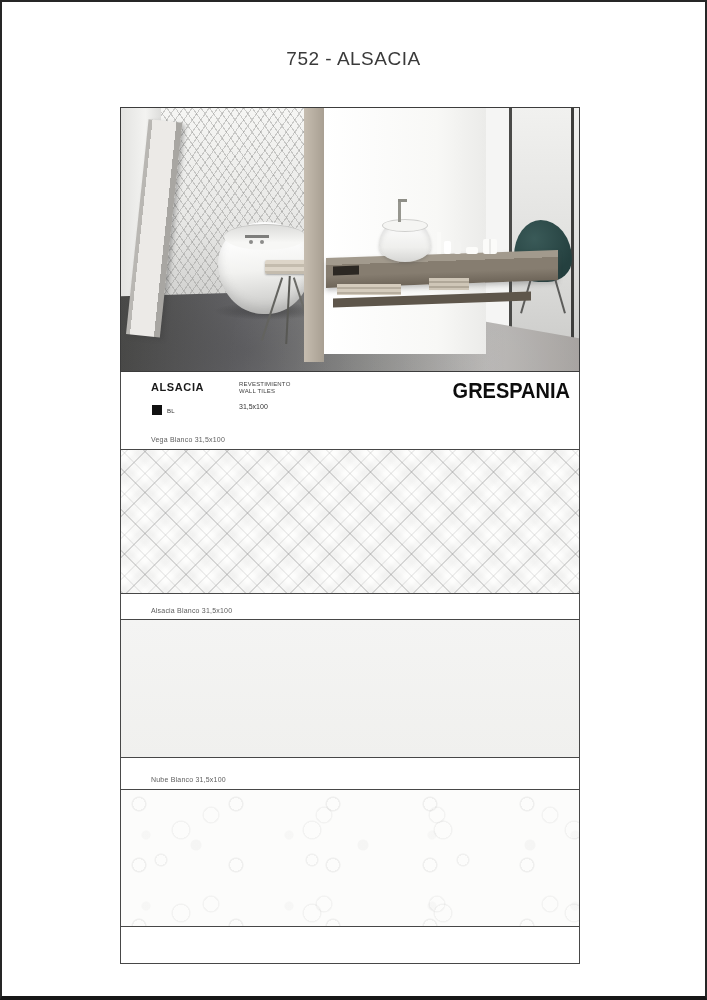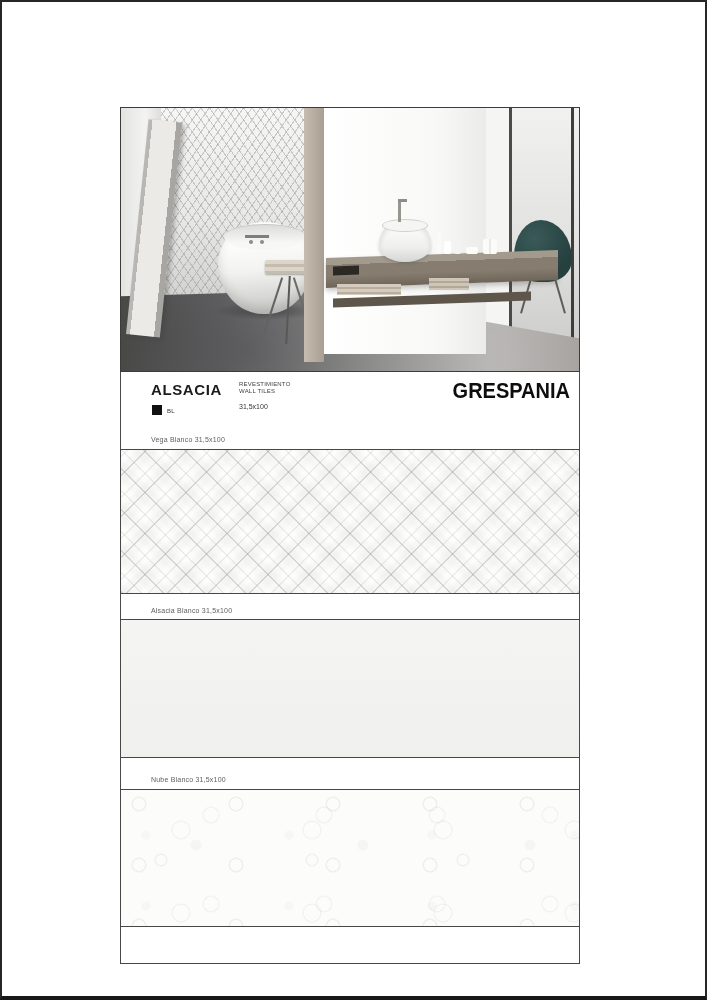--- a/index.html
+++ b/index.html
@@ -102,21 +102,21 @@
   .sink-faucet { left:277px; top:92px; width:3px; height:22px; background:#96968f; }
   .sink-faucet-top { left:277px; top:91px; width:9px; height:3px; background:#8e8e87; }
   .bottle-tall { left:316px; top:124px; width:4px; height:22px; background:#fafaf8; }
   .bottle-a { left:323px; top:133px; width:7px; height:13px; border-radius:2px; background:#ffffff; }
   .bottle-b { left:333px; top:133px; width:7px; height:13px; border-radius:2px; background:#f3f3f1; }
   .soap-dish { left:345px; top:139px; width:12px; height:7px; border-radius:2px; background:#fcfcfa; }
   .accessory-pair { left:362px; top:131px; width:14px; height:15px; border-radius:2px; background:linear-gradient(90deg,#fbfbf9 0 6px,#e9e9e7 6px 8px,#fbfbf9 8px); }
 
   
   .infobar { position:relative; width:460px; height:57px; background:#fff; border-left:1px solid #4a4a4a; border-right:1px solid #4a4a4a; }
-  .series-name { position:absolute; left:30px; top:9px; font-size:15px; font-weight:bold; letter-spacing:0.6px; color:#1b1b1b; }
+  .series-name { position:absolute; left:30px; top:9px; font-size:11px; font-weight:bold; letter-spacing:0.6px; color:#1b1b1b; }
   .swatch { position:absolute; left:31px; top:33px; width:10px; height:10px; background:#111; }
   .swatch-label { position:absolute; left:46px; top:36px; font-size:6px; color:#333; letter-spacing:0.3px; }
   .category-block { position:absolute; left:118px; top:9px; font-size:6px; line-height:7px; color:#3f3f3f; letter-spacing:0.2px; }
   .format-text { position:absolute; left:118px; top:31px; font-size:7px; color:#333; }
   .brand-logo { position:absolute; right:9px; top:7px; font-size:20px; font-weight:900; color:#0d0d0d; letter-spacing:0px; transform:scaleY(1.08); transform-origin:top right; }
 
   
   .label-row { position:relative; width:460px; background:#fff; border-left:1px solid #4a4a4a; border-right:1px solid #4a4a4a; display:flex; align-items:center; padding-left:30px; }
   .label-row span { font-size:7px; color:#5e5e5e; letter-spacing:0.2px; }
   .gap-row { width:460px; background:#fff; border-left:1px solid #4a4a4a; border-right:1px solid #4a4a4a; }
@@ -140,20 +140,21 @@
       radial-gradient(circle at 75px 55px, rgba(120,120,120,0.05) 5px, transparent 6px),
       radial-gradient(circle at 25px 45px, rgba(120,120,120,0.04) 4px, transparent 5px);
     background-size:97px 61px, 131px 83px, 151px 103px, 113px 89px, 167px 97px, 143px 71px;
   }
   .empty-box { width:460px; height:37px; background:#fff; border:1px solid #474747; border-top:none; }
 </style>
 </head>
 <body>
 
 <div class="page">
+  <div class="page-title">752 - ALSACIA</div>
 
   <div class="column">
 
     <div class="photo">
       <div class="door-strip"></div>
       <div class="wall-texture"></div>
       <div class="window"></div>
       <div class="window-mullion"></div>
       <div class="window-sill"></div>
       <div class="floor"></div>

